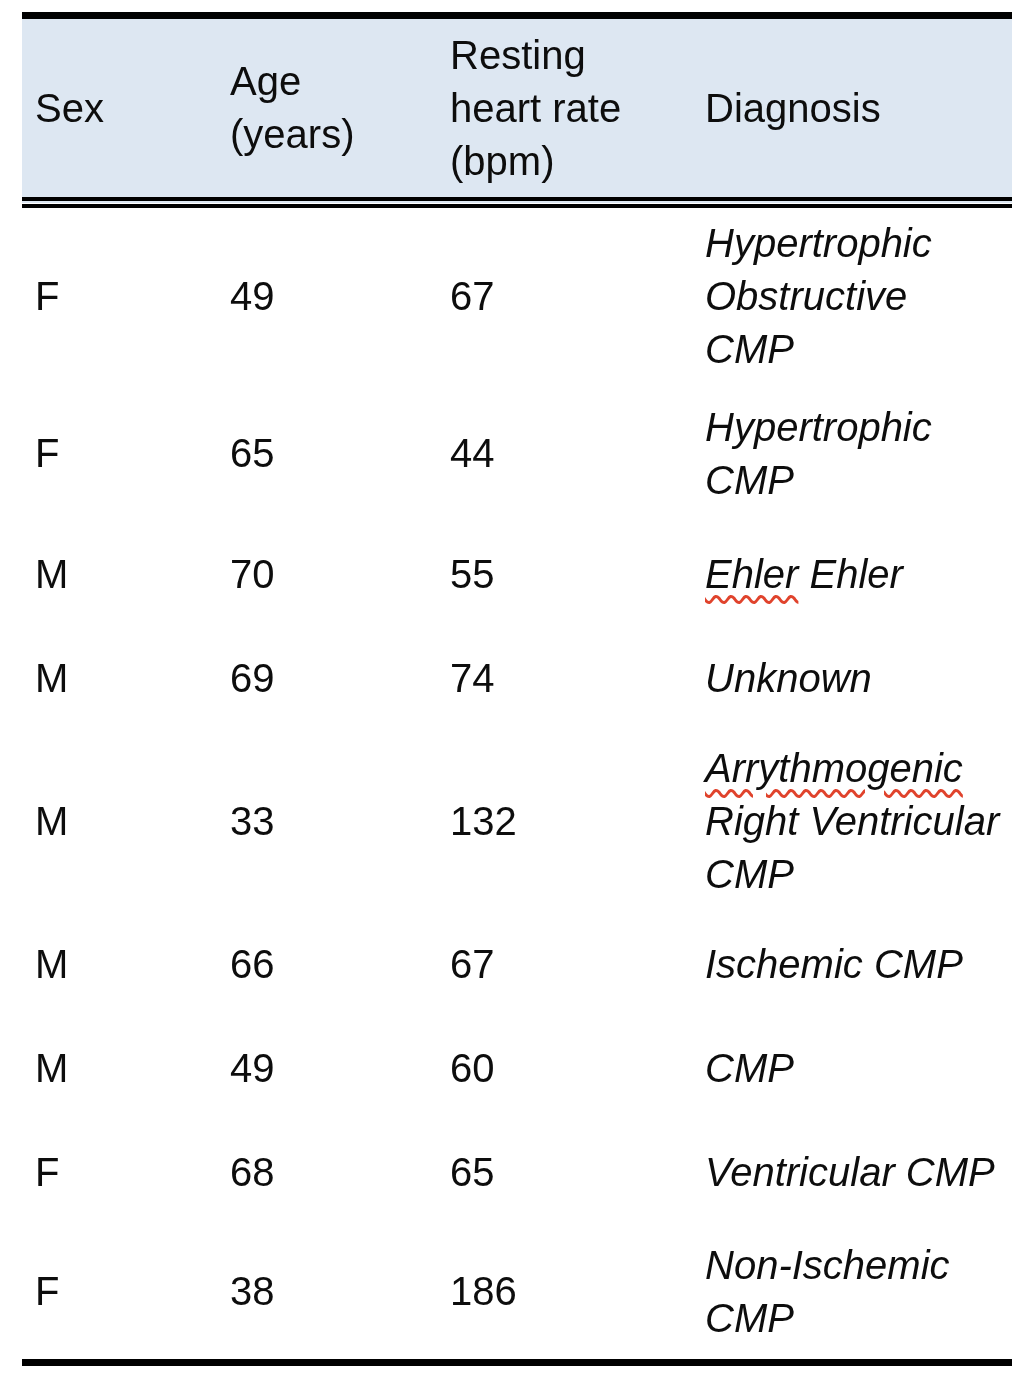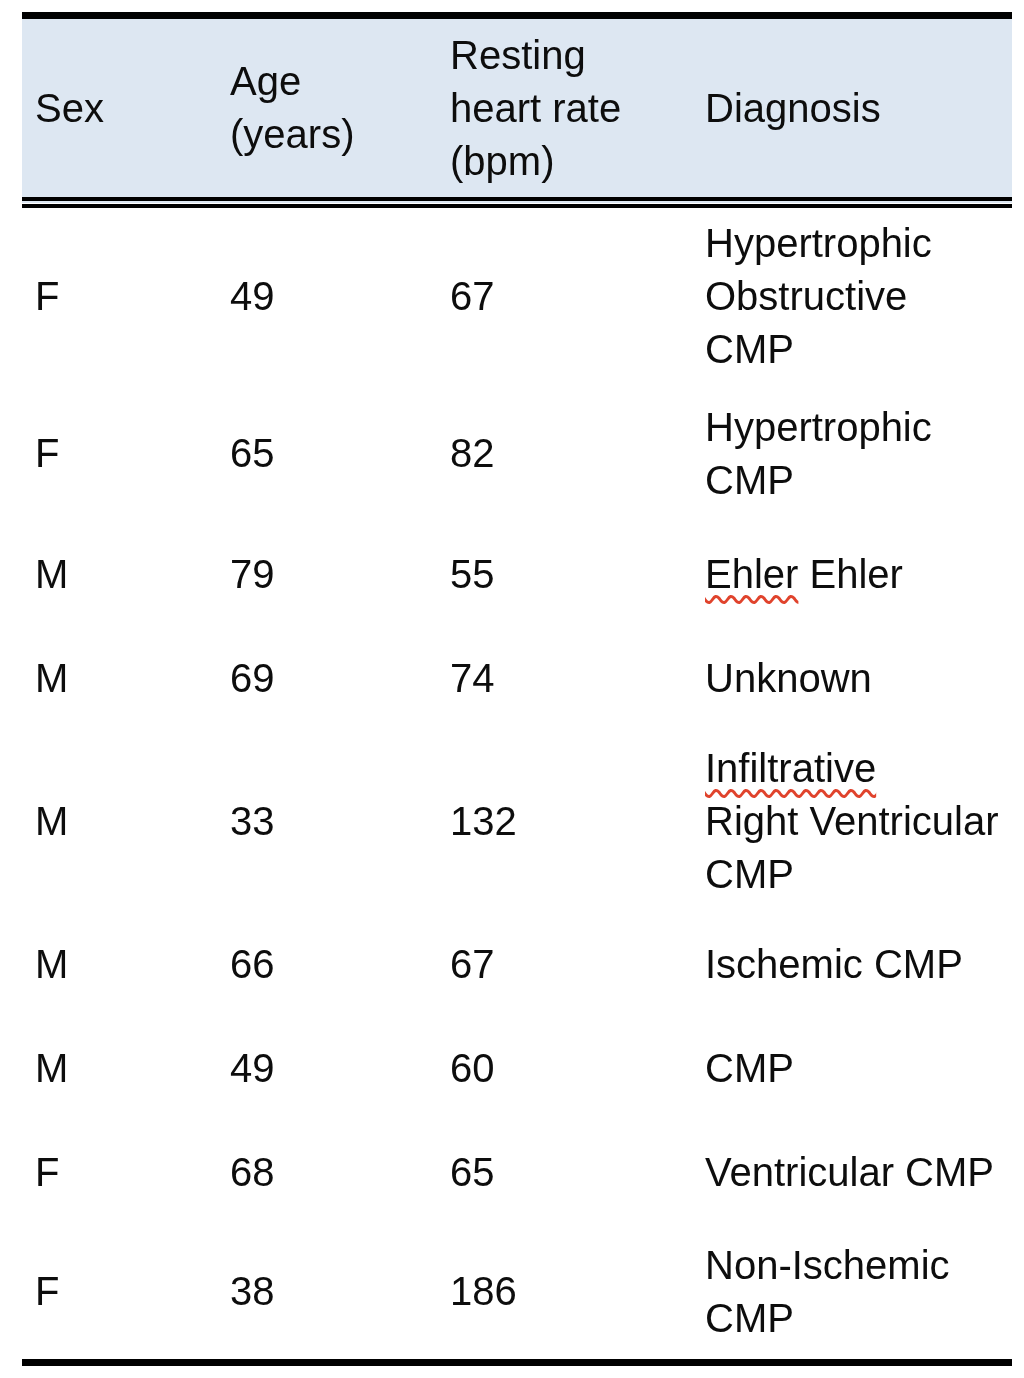--- a/index.html
+++ b/index.html
@@ -34,21 +34,21 @@
     text-align: left;
     vertical-align: middle;
     font-weight: normal;
     white-space: pre-line;
   }
   thead th {
     background: var(--header-bg, #dde7f2);
     border-bottom: 11px double var(--border-color, #000);
     height: 178px;
   }
-  td.diagnosis { padding-right: 0; }
+  td.diagnosis { padding-right: 0; font-style: italic; }
   tr.lines-1 { height: 104px; }
   tr.lines-2 { height: 138px; }
   tr.lines-3 { height: 182px; }
   .misspell {
     text-decoration-line: underline;
     text-decoration-style: wavy;
     text-decoration-color: var(--misspell-color, #e0432c);
     text-decoration-thickness: 2.5px;
     text-underline-offset: 7px;
   }
@@ -80,41 +80,41 @@
           <td>F</td>
           <td>49</td>
           <td>67</td>
           <td class="diagnosis"><span>Hypertrophic
 Obstructive
 CMP</span></td>
         </tr>
         <tr class="lines-2">
           <td>F</td>
           <td>65</td>
-          <td>82</td>
+          <td>44</td>
           <td class="diagnosis"><span>Hypertrophic
 CMP</span></td>
         </tr>
         <tr class="lines-1">
           <td>M</td>
-          <td>79</td>
+          <td>70</td>
           <td>55</td>
           <td class="diagnosis"><span class="misspell">Ehler</span><span> Ehler</span></td>
         </tr>
         <tr class="lines-1">
           <td>M</td>
           <td>69</td>
           <td>74</td>
           <td class="diagnosis"><span>Unknown</span></td>
         </tr>
         <tr class="lines-3">
           <td>M</td>
           <td>33</td>
           <td>132</td>
-          <td class="diagnosis"><span class="misspell">Infiltrative</span><span>
+          <td class="diagnosis"><span class="misspell">Arrythmogenic</span><span>
 Right Ventricular
 CMP</span></td>
         </tr>
         <tr class="lines-1">
           <td>M</td>
           <td>66</td>
           <td>67</td>
           <td class="diagnosis"><span>Ischemic CMP</span></td>
         </tr>
         <tr class="lines-1">

